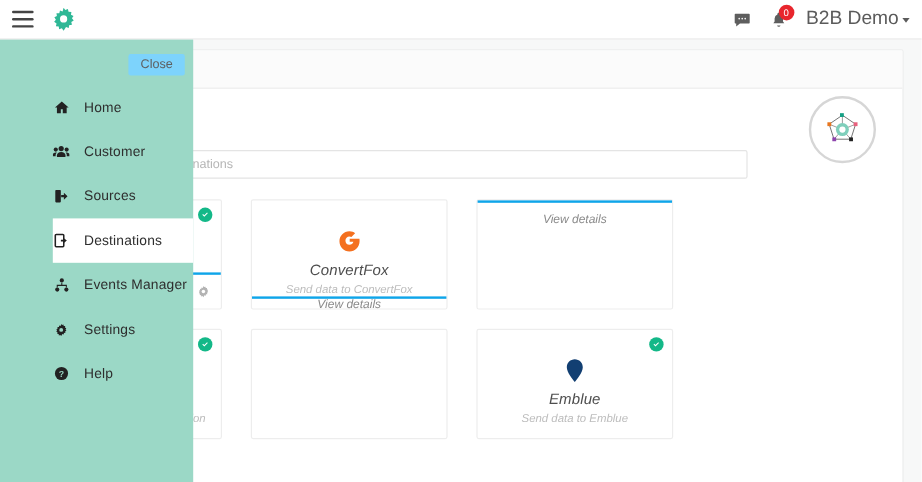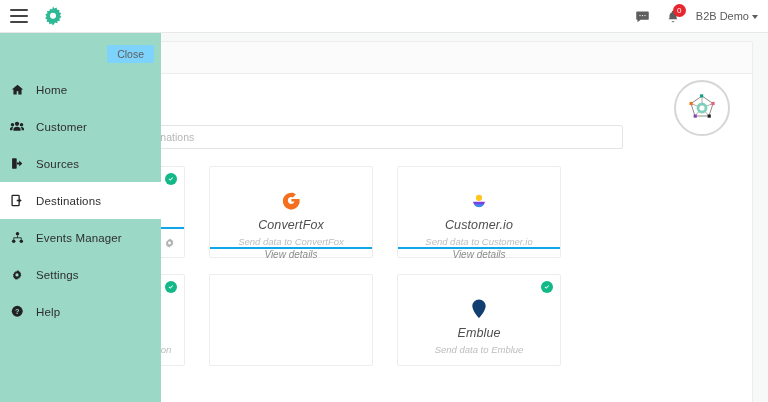--- a/index.html
+++ b/index.html
@@ -34,21 +34,21 @@
   }
   .nav-icon { position: relative; cursor: pointer; display:flex; align-items:center; }
   .badge {
     position: absolute; top: -5px; right: -6px;
     min-width: 13px; height: 13px; padding: 0 3px;
     border-radius: 7px; background: #e8262d; color: #fff;
     font-size: 8px; line-height: 13px; text-align: center;
     font-family: "Liberation Sans", sans-serif;
   }
   .account {
-    font-size: 11px; color: #5b5b5b; cursor: pointer;
+    font-size: 16px; color: #5b5b5b; cursor: pointer;
     display: flex; align-items: center; gap: 3px; white-space: nowrap;
   }
   .caret {
     width: 0; height: 0;
     border-left: 3.5px solid transparent;
     border-right: 3.5px solid transparent;
     border-top: 4px solid #5b5b5b;
     margin-top: 2px;
   }
 
@@ -185,26 +185,27 @@
     color: #5e5e5e;
     font-size: 10.5px;
     border: none; border-radius: 2px;
     cursor: pointer;
     font-family: "Liberation Sans", sans-serif;
   }
   .side-menu { position: absolute; top: 38px; left: 0; width: 161px; }
   .side-item {
     height: 37px;
     display: flex; align-items: center;
-    padding-left: 10px;
+    padding-left: 0;
     gap: 12px;
     cursor: pointer;
     color: #2e2e2e;
     font-size: 11.5px;
     letter-spacing: .15px;
+    margin-left: 44px;
   }
   .side-item.active { background: #ffffff; }
   .side-ico { width: 14px; display: flex; align-items: center; justify-content: center; line-height: 0; }
 
   svg { display: block; }
 </style>
 </head>
 <body>
 
 <div class="topnav">
@@ -306,31 +307,20 @@
                 </svg>
               </div>
               <div class="card-title">ConvertFox</div>
               <div class="card-sub">Send data to ConvertFox</div>
             </div>
             <div class="card-footer">
               <span class="view-details">View details</span>
             </div>
           </div>
           <div class="dest-card">
-            <div class="card-body">
-              <div class="logo-wrap">
-                <svg width="22" height="22" viewBox="0 0 24 24">
-                  <circle cx="12" cy="8.5" r="3.4" fill="#ffc61e"></circle>
-                  <path d="M5.5 12.8h13c-.7 3.5-3.3 5.6-6.5 5.6s-5.8-2.1-6.5-5.6z" fill="#7b3fe4"></path>
-                  <path d="M6.6 15.6h10.8c-1.1 2-3.1 3.2-5.4 3.2s-4.3-1.2-5.4-3.2z" fill="#3b8ce8"></path>
-                </svg>
-              </div>
-              <div class="card-title">Customer.io</div>
-              <div class="card-sub">Send data to Customer.io</div>
-            </div>
             <div class="card-footer">
               <span class="view-details">View details</span>
             </div>
           </div>
           <div class="dest-card">
             <div class="check-badge">
               <svg width="8" height="8" viewBox="0 0 16 16">
                 <path fill="#ffffff" d="M6.5 11.3L3.2 8l1.2-1.2 2.1 2.1 4.6-4.6L12.3 5.5z"></path>
               </svg>
             </div>

